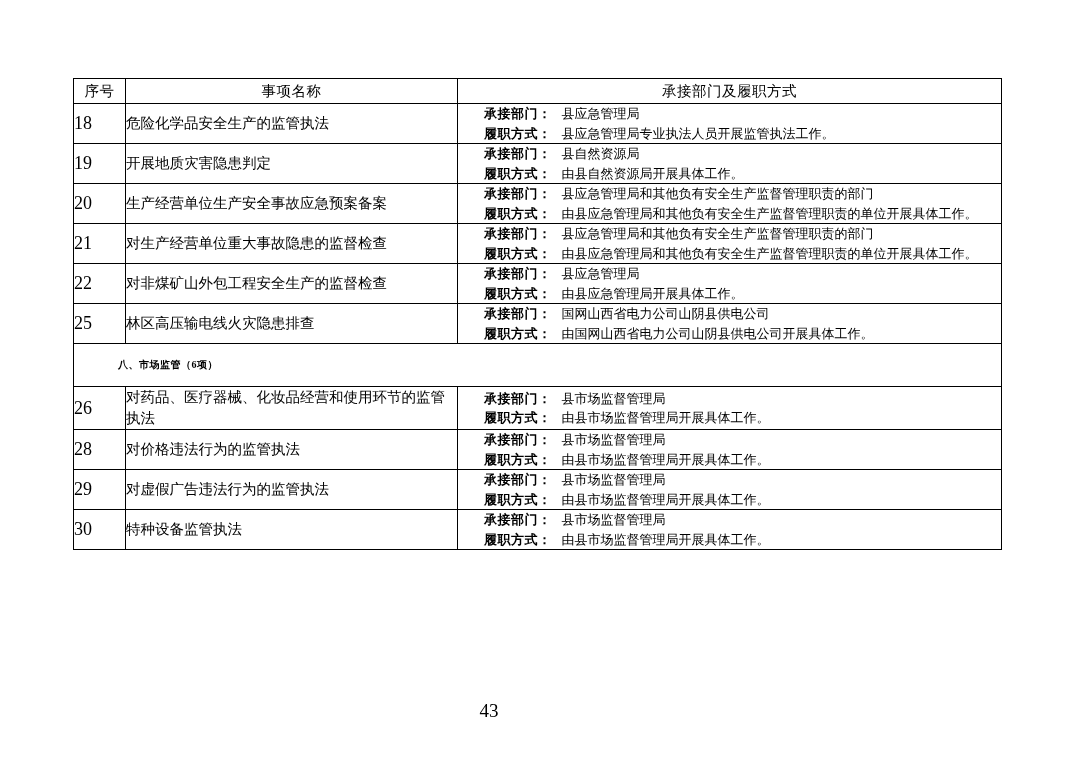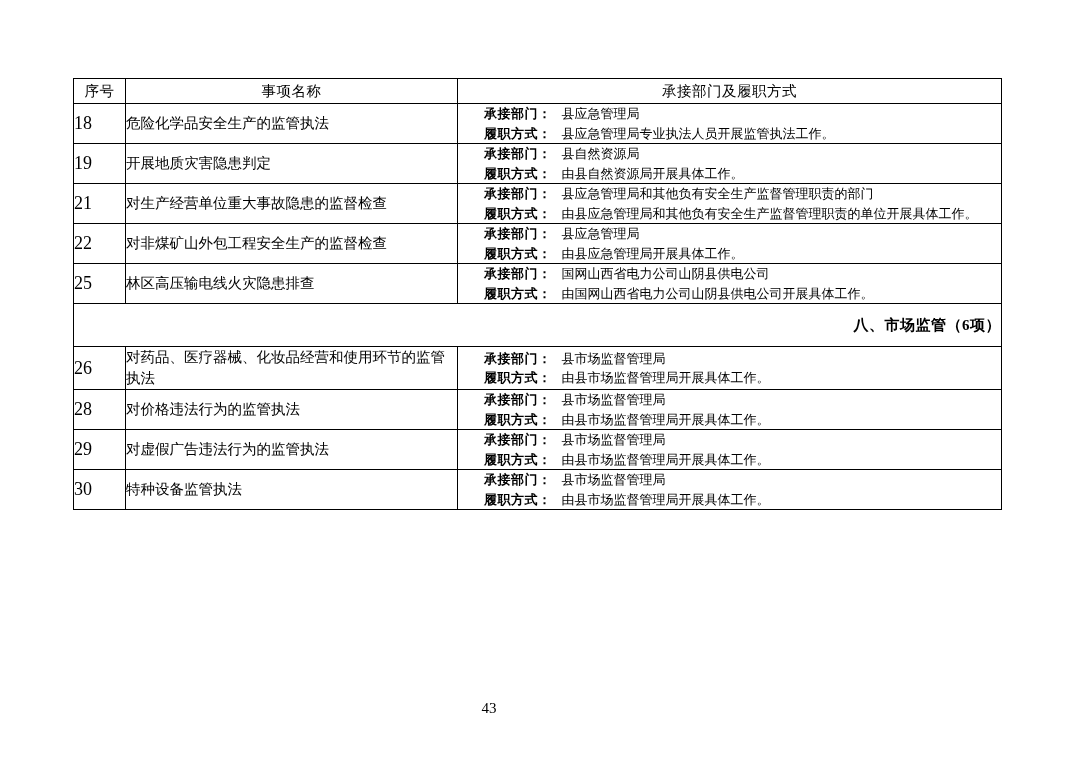--- a/index.html
+++ b/index.html
@@ -75,33 +75,32 @@
     font-weight: bold;
     letter-spacing: 0.5px;
   }
   .kv .v {
     display: inline-block;
     padding-left: 10px;
   }
   .section-row td {
     height: 42px;
     padding-left: 44px;
-    font-size: 15px;
+    font-size: 10px;
     font-weight: bold;
     letter-spacing: 0.5px;
     font-family: "Liberation Serif", "DejaVu Serif", serif;
-    text-align: right;
   }
   .page-number {
     position: absolute;
     left: 0;
     top: 700px;
     width: 978px;
     text-align: center;
-    font-size: 15px;
+    font-size: 19px;
     font-family: "Liberation Serif", "DejaVu Serif", serif;
   }
 </style>
 </head>
 <body>
 
 <div class="page">
 
   <table class="doc-table">
     <colgroup>
@@ -137,20 +136,32 @@
         <td class="cell-dept">
           <span class="kv">
             <span class="k">承接部门：</span><span class="v">县自然资源局</span>
           </span>
           <span class="kv">
             <span class="k">履职方式：</span><span class="v">由县自然资源局开展具体工作。</span>
           </span>
         </td>
       </tr>
 
+      <tr>
+        <td class="cell-no">20</td>
+        <td class="cell-name">生产经营单位生产安全事故应急预案备案</td>
+        <td class="cell-dept">
+          <span class="kv">
+            <span class="k">承接部门：</span><span class="v">县应急管理局和其他负有安全生产监督管理职责的部门</span>
+          </span>
+          <span class="kv">
+            <span class="k">履职方式：</span><span class="v">由县应急管理局和其他负有安全生产监督管理职责的单位开展具体工作。</span>
+          </span>
+        </td>
+      </tr>
 
       <tr>
         <td class="cell-no">21</td>
         <td class="cell-name">对生产经营单位重大事故隐患的监督检查</td>
         <td class="cell-dept">
           <span class="kv">
             <span class="k">承接部门：</span><span class="v">县应急管理局和其他负有安全生产监督管理职责的部门</span>
           </span>
           <span class="kv">
             <span class="k">履职方式：</span><span class="v">由县应急管理局和其他负有安全生产监督管理职责的单位开展具体工作。</span>

